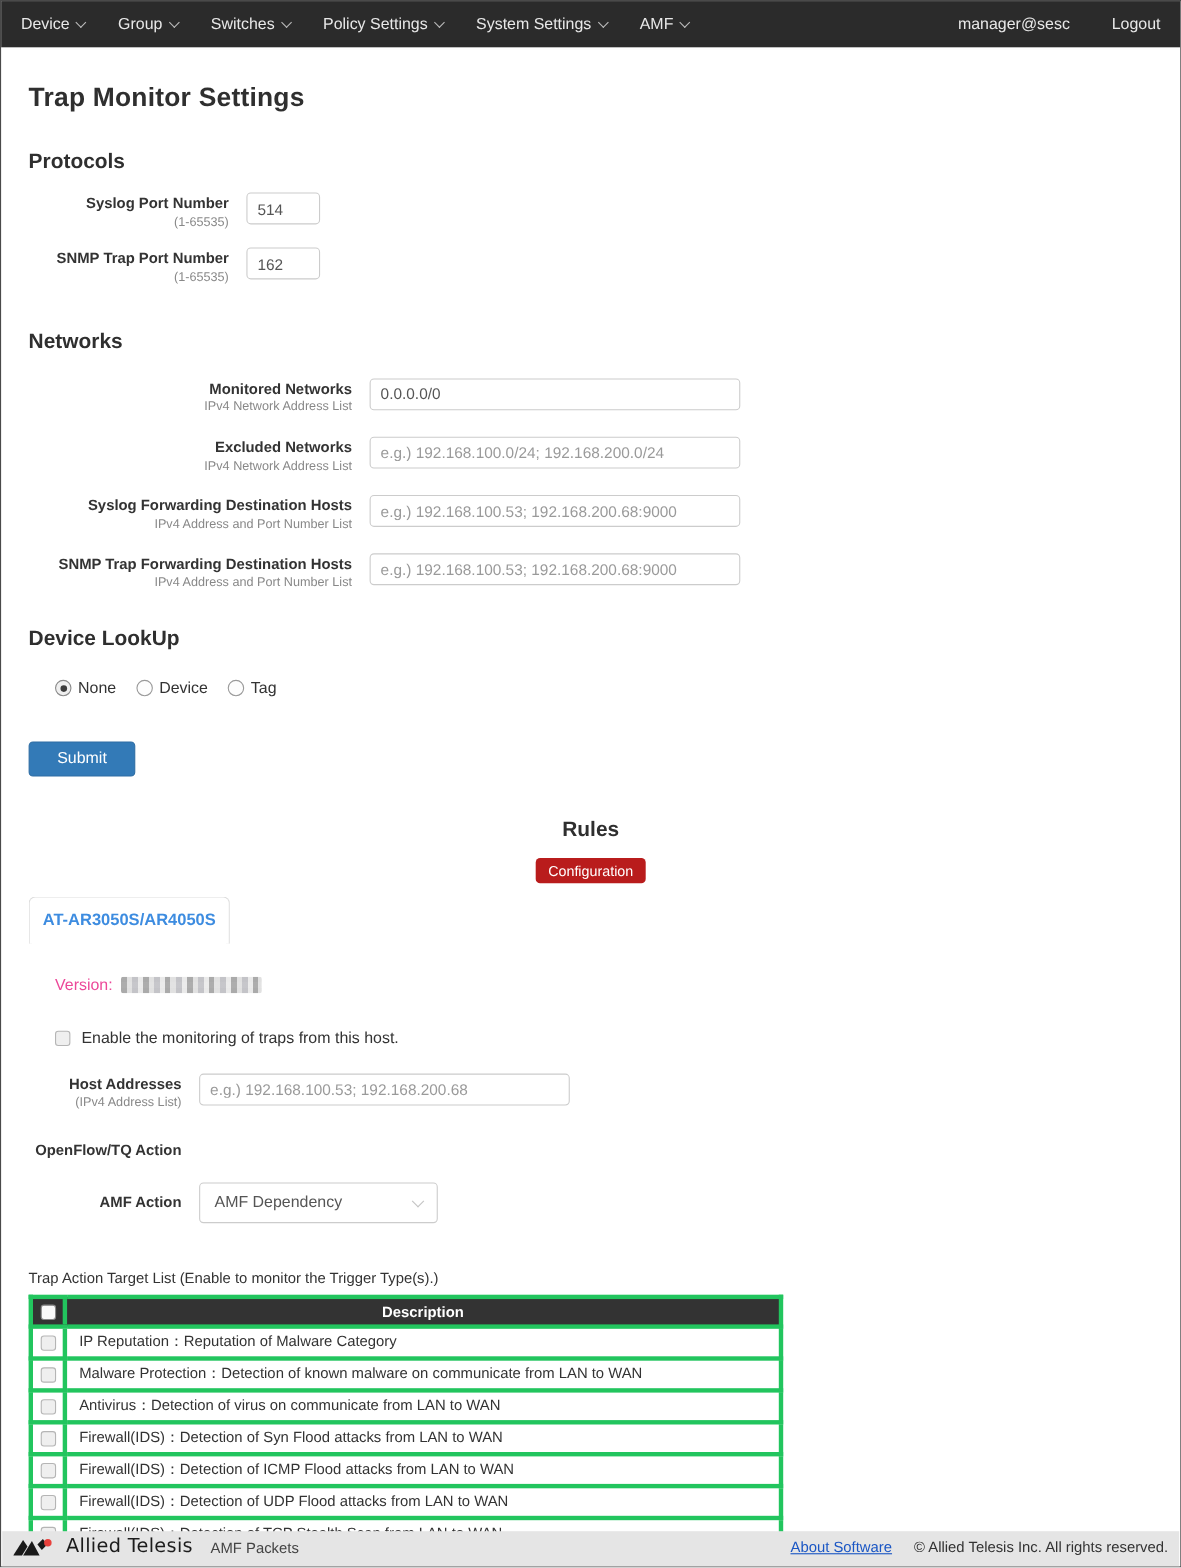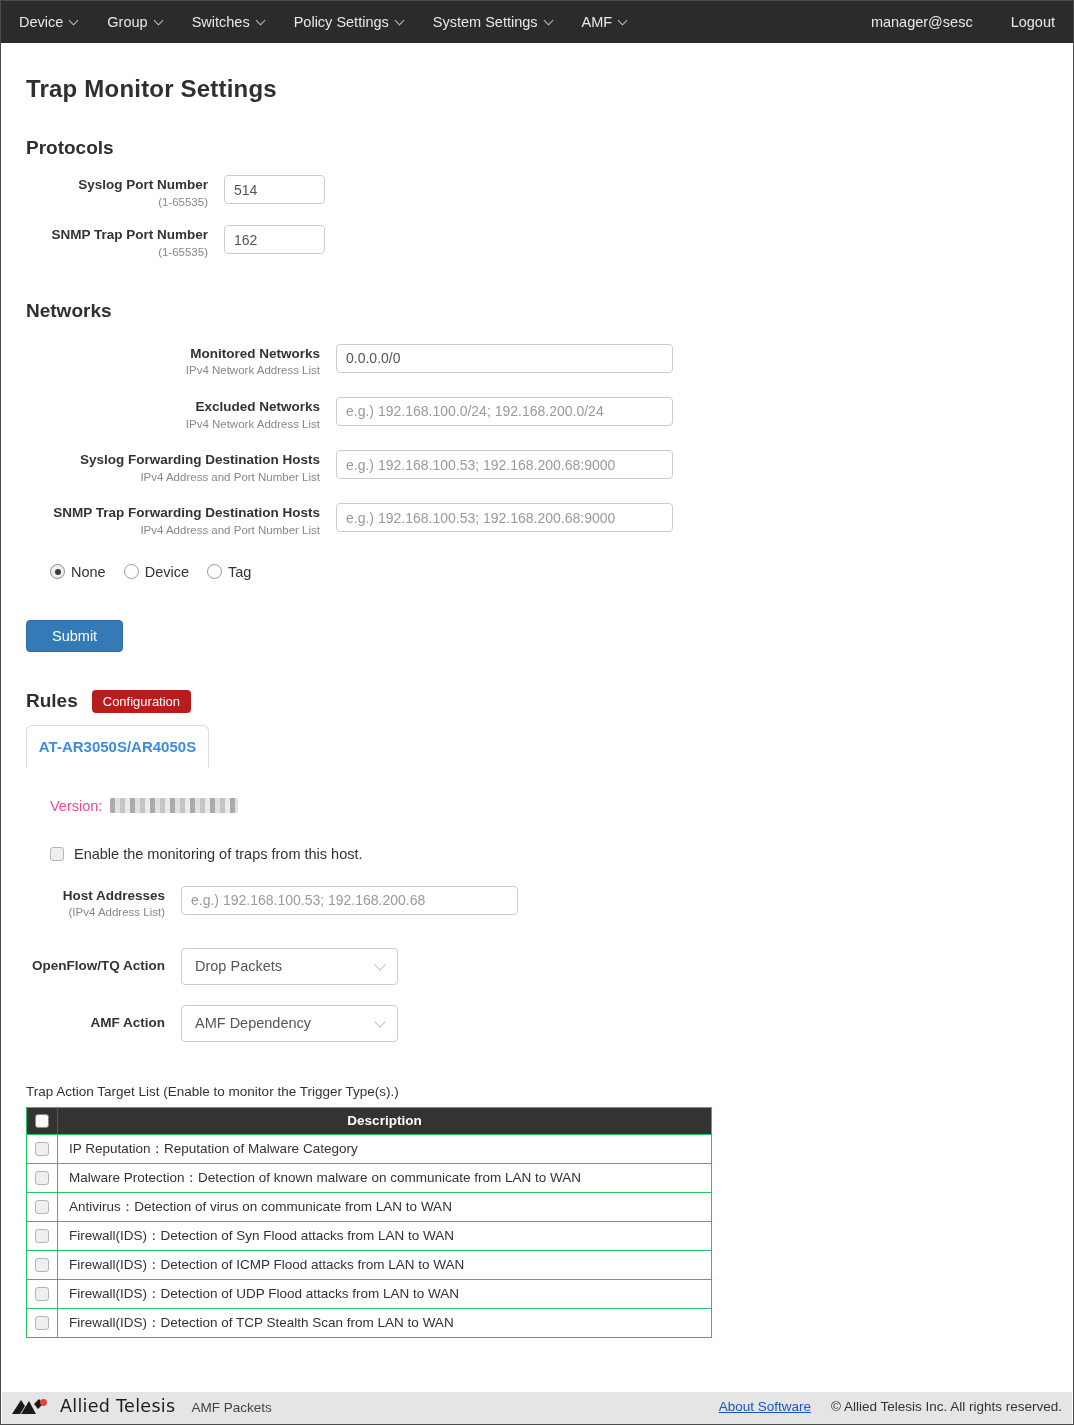--- a/index.html
+++ b/index.html
@@ -40,42 +40,42 @@
   .flabel .sub { font-size:11.5px; color:#888; margin-top:1px; }
   .w-proto { width:198px; }
   .w-net   { width:310px; }
   .w-rule  { width:155px; }
   input.txt {
     height:29px; border:1px solid #ccc; border-radius:4px;
     font-family:inherit; font-size:14px; color:#555; padding:0 9px;
     outline:none; background:#fff;
   }
   input.txt::placeholder { color:#9a9a9a; opacity:1; }
-  .in-port { width:101px; }
+  .in-port { width:67px; }
   .in-net  { width:337px; }
   
   .radio-row { display:flex; align-items:center; gap:10px; margin-top:26px; padding-left:24px; font-size:14.5px; color:#333; }
   .radio-opt { display:flex; align-items:center; gap:6px; margin-right:8px; cursor:pointer; }
   .radio {
     width:15px; height:15px; border-radius:50%;
     border:1px solid #9a9a9a; background:#fdfdfd; position:relative; display:inline-block;
   }
   .radio.sel { background:#efefef; border-color:#8a8a8a; }
   .radio.sel::after {
     content:""; position:absolute; left:3.5px; top:3.5px; width:6px; height:6px;
     border-radius:50%; background:#3c3c3c;
   }
   
   .btn-primary {
     display:inline-block; background:#337ab7; color:#fff; border:1px solid #2e6da4;
     border-radius:4px; font-size:14.5px; font-family:inherit;
     padding:7px 25px; cursor:pointer; margin-top:40px;text-align:right;
   }
   
-  .rules-head { display:flex; align-items:center; gap:14px; margin-top:38px; }
+  .rules-head { display:flex; align-items:center; gap:14px; margin-top:38px;flex-direction:column; }
   .rules-head h2 { margin-top:0; }
   .badge {
     background:#b91c1c; color:#fff; font-size:13px;
     padding:4px 11px; border-radius:4px; cursor:pointer;
   }
   .tab {
     margin-top:12px; width:183px; height:43px;
     border:1px solid #ddd; border-bottom:none;
     border-radius:6px 6px 0 0;
     display:flex; align-items:center; justify-content:center;
@@ -101,21 +101,21 @@
     width:217px; height:37px; border:1px solid #ccc; border-radius:4px;
     display:flex; align-items:center; justify-content:space-between;
     padding:0 13px; font-size:14.5px; color:#555; cursor:pointer; background:#fff;
   }
   .dd .chev { border-color:#c4c4c4; width:8px; height:8px; }
   .frow.mid { align-items:center; }
   .frow.mid .flabel { padding-top:0; }
   
   .tbl-caption { margin-top:42px; font-size:13.5px; color:#333; }
   table.traps { border-collapse:collapse; margin-top:8px; width:686px; }
-  table.traps th, table.traps td { border:1px solid #22c55e; }
+  table.traps th, table.traps td { border:4px solid #22c55e; }
   table.traps thead th { background:#333; color:#fff; font-size:13.5px; font-weight:600; height:27px; text-align:center; }
   table.traps thead th.chk-col { border-right:1px solid #5a5a5a; }
   .chk-col { width:31px; text-align:center; }
   table.traps td { height:29px; font-size:13.5px; color:#333; }
   table.traps td.desc { padding-left:11px; text-align:left; }
   table.traps .chk { vertical-align:middle; }
   table.traps thead .chk { background:#fafafa; border-color:#888; }
   
   .footer {
     position:absolute; left:1px; right:1px; bottom:0; height:32px;
@@ -217,20 +217,21 @@
 
     <div class="frow" style="margin-top:19px;">
       <div class="flabel w-net">
         <div class="main">SNMP Trap Forwarding Destination Hosts</div>
         <div class="sub">IPv4 Address and Port Number List</div>
       </div>
       <input class="txt in-net" type="text" placeholder="e.g.) 192.168.100.53; 192.168.200.68:9000" style="">
     </div>
 
     
+    <h2 class="section" style="margin-top:32px;">Device LookUp</h2>
 
     <div class="radio-row">
       <span class="radio-opt">
         <span class="radio sel"></span>
         <span>None</span>
       </span>
       <span class="radio-opt">
         <span class="radio"></span>
         <span>Device</span>
       </span>
@@ -265,24 +266,20 @@
         <div class="main">Host Addresses</div>
         <div class="sub">(IPv4 Address List)</div>
       </div>
       <input class="txt in-net" type="text" placeholder="e.g.) 192.168.100.53; 192.168.200.68" style="">
     </div>
 
     <div class="frow mid" style="margin-top:28px;">
       <div class="flabel w-rule">
         <div class="main">OpenFlow/TQ Action</div>
       </div>
-      <div class="dd">
-        <span>Drop Packets</span>
-        <span class="chev"></span>
-      </div>
     </div>
 
     <div class="frow mid" style="margin-top:20px;">
       <div class="flabel w-rule">
         <div class="main">AMF Action</div>
       </div>
       <div class="dd">
         <span>AMF Dependency</span>
         <span class="chev"></span>
       </div>

